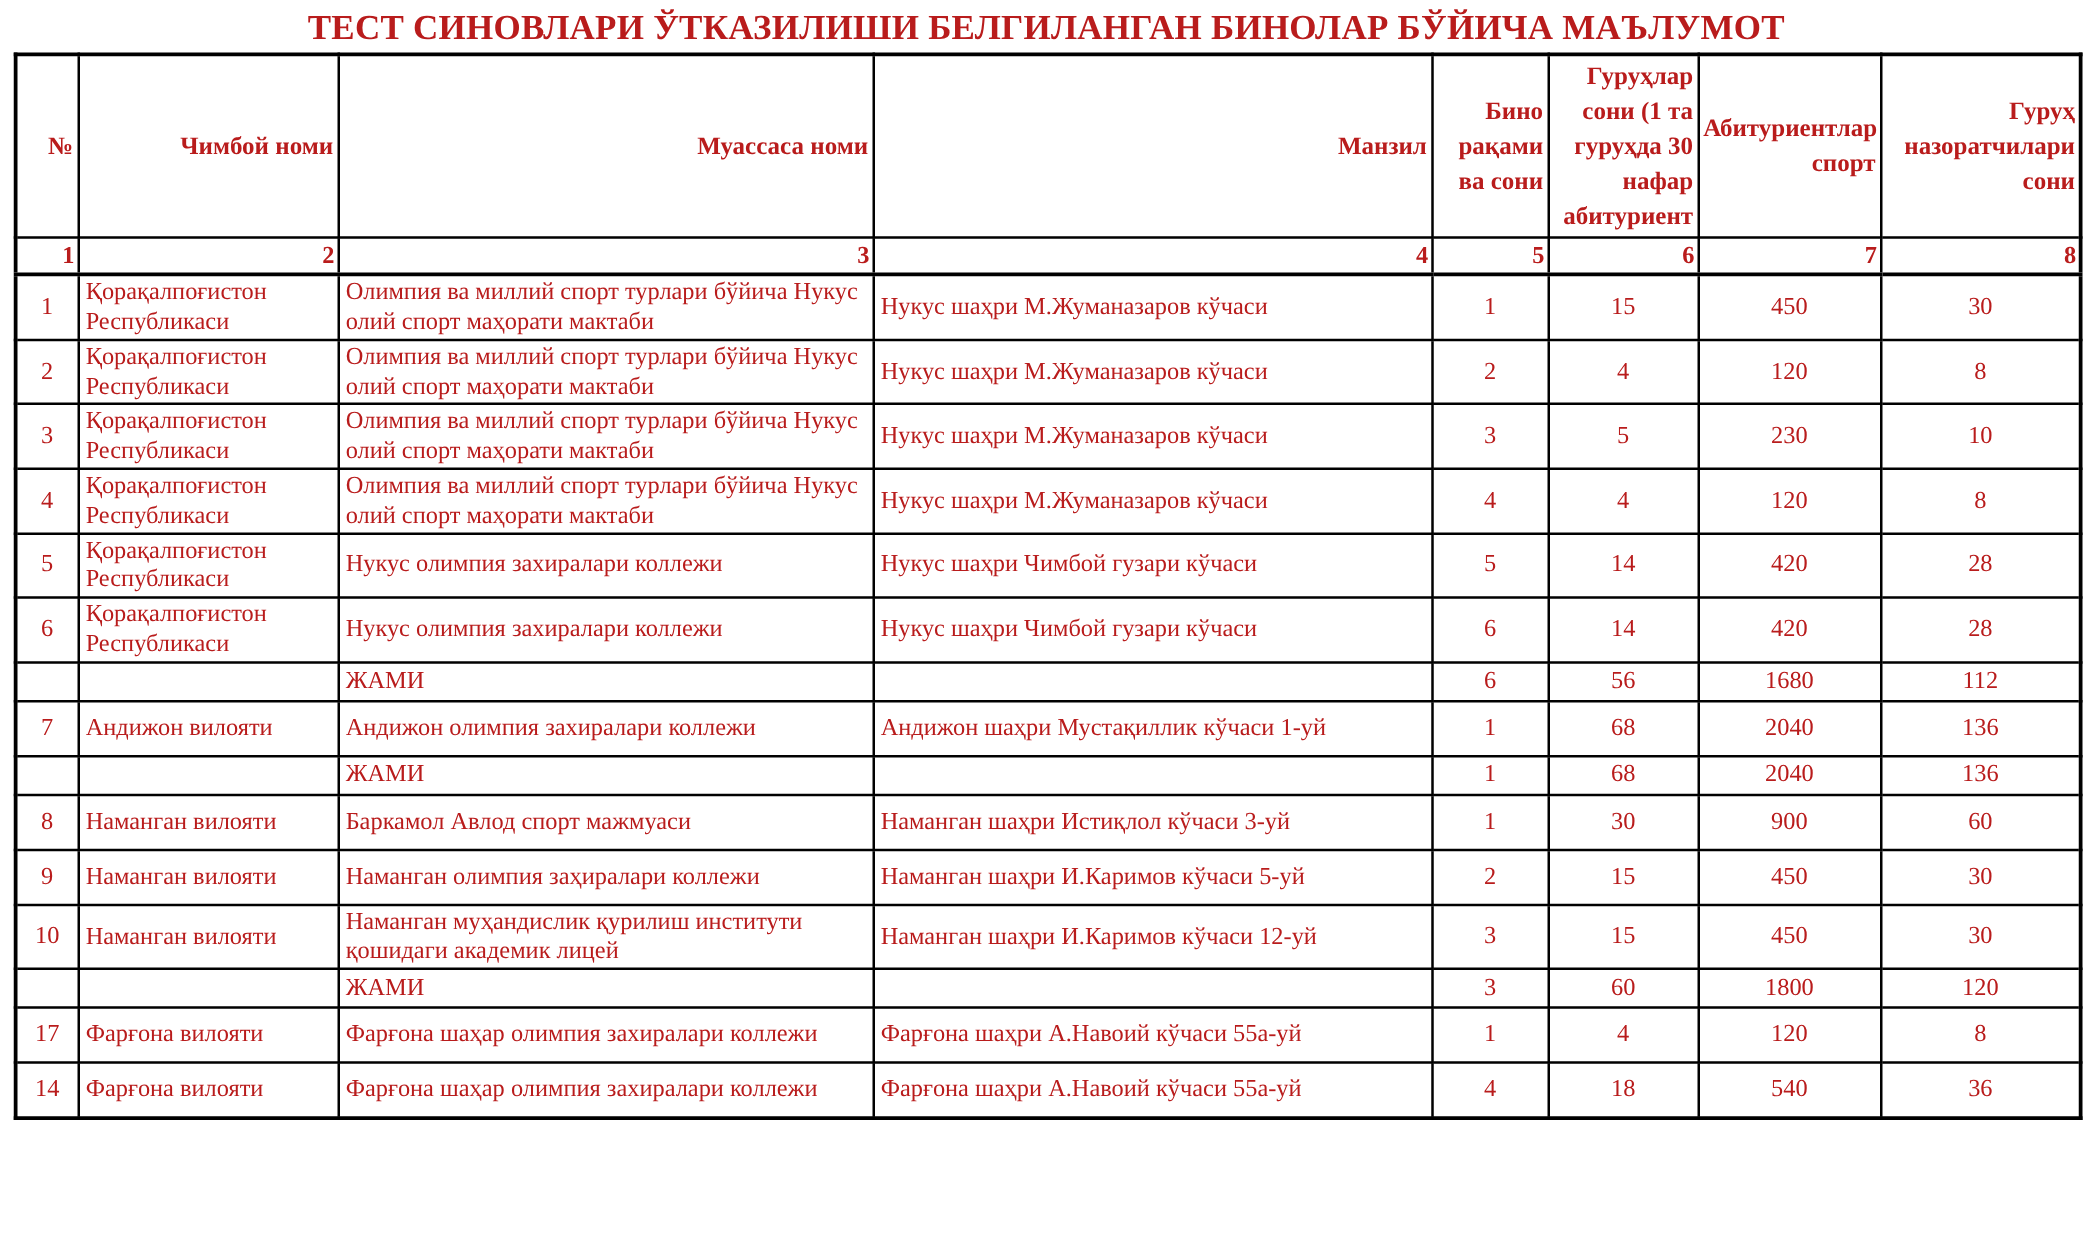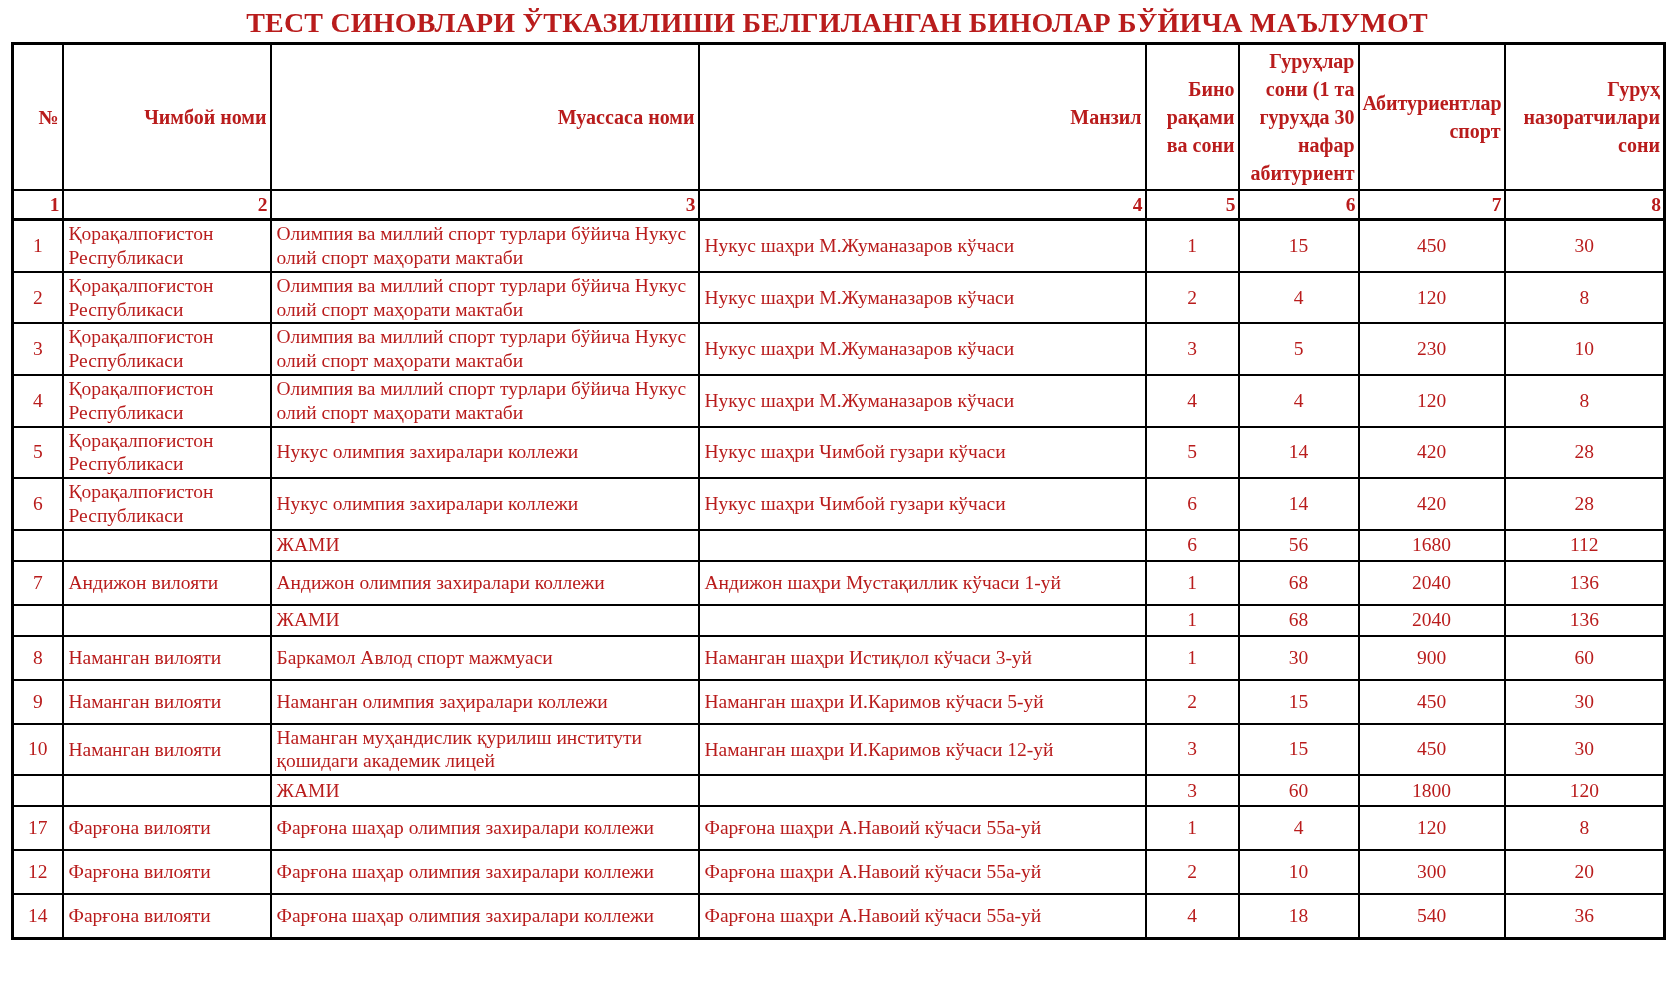--- a/index.html
+++ b/index.html
@@ -231,30 +231,20 @@
           <td class="col-no">17</td>
           <td class="col-region">Фарғона вилояти</td>
           <td class="col-institution">Фарғона шаҳар олимпия захиралари коллежи</td>
           <td class="col-address">Фарғона шаҳри А.Навоий кўчаси 55а-уй</td>
           <td class="col-building">1</td>
           <td class="col-groups">4</td>
           <td class="col-applicants">120</td>
           <td class="col-supervisors">8</td>
         </tr>
         <tr class="data single">
-          <td class="col-no">12</td>
-          <td class="col-region">Фарғона вилояти</td>
-          <td class="col-institution">Фарғона шаҳар олимпия захиралари коллежи</td>
-          <td class="col-address">Фарғона шаҳри А.Навоий кўчаси 55а-уй</td>
-          <td class="col-building">2</td>
-          <td class="col-groups">10</td>
-          <td class="col-applicants">300</td>
-          <td class="col-supervisors">20</td>
-        </tr>
-        <tr class="data single">
           <td class="col-no">14</td>
           <td class="col-region">Фарғона вилояти</td>
           <td class="col-institution">Фарғона шаҳар олимпия захиралари коллежи</td>
           <td class="col-address">Фарғона шаҳри А.Навоий кўчаси 55а-уй</td>
           <td class="col-building">4</td>
           <td class="col-groups">18</td>
           <td class="col-applicants">540</td>
           <td class="col-supervisors">36</td>
         </tr>
       </tbody>

